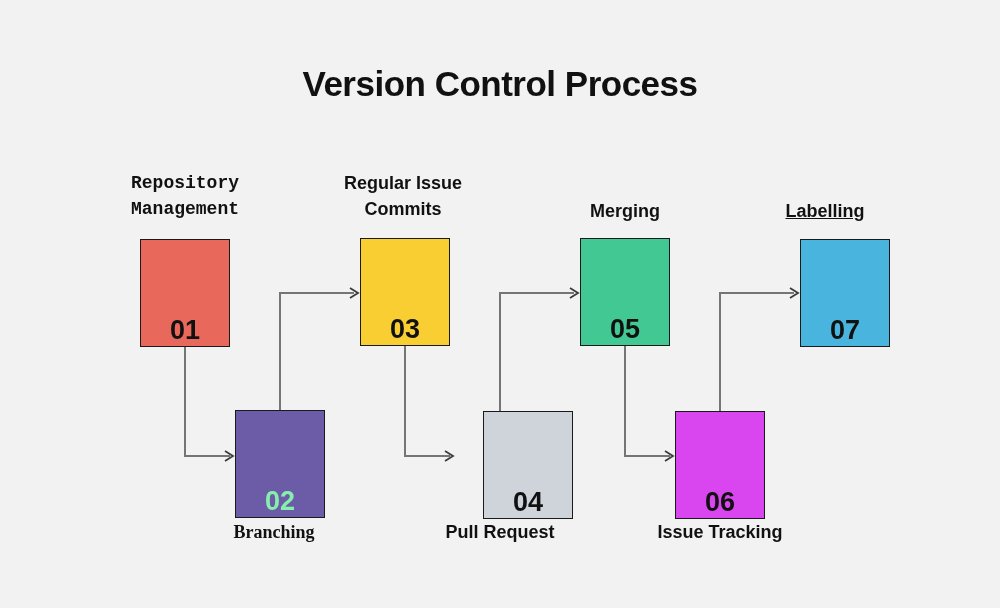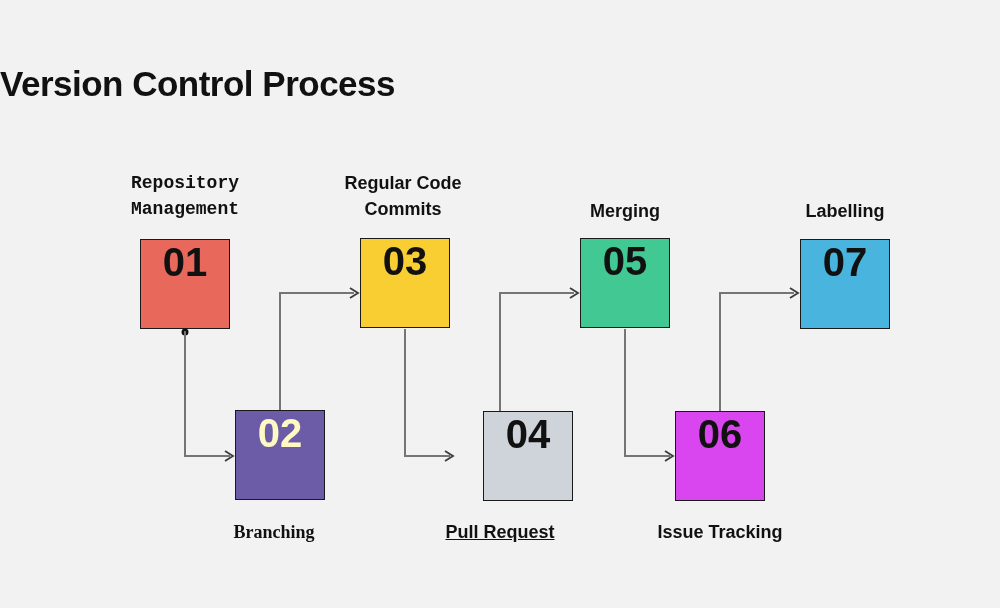--- a/index.html
+++ b/index.html
@@ -1,49 +1,49 @@
 <!DOCTYPE html>
 <html><head>
 <meta charset="utf-8">
 <style>
   html,body{margin:0;padding:0;}
   .canvas{
     position:relative;width:1000px;height:608px;background:#F2F2F2;
     font-family:"Liberation Sans",sans-serif;overflow:hidden;
   }
   .title{
-    position:absolute;left:0;right:0;top:64px;
+    position:absolute;left:0;right:0;top:64px;text-align:center;
     font-size:35px;font-weight:bold;letter-spacing:-0.5px;color:#111;
   }
   .connector-layer{position:absolute;left:0;top:0;width:1000px;height:608px;}
   .conn{fill:none;stroke:#757575;stroke-width:2;}
   .ah{fill:none;stroke:#3c3c3c;stroke-width:1.8;}
   .startdot{fill:#111;}
   .box{
-    position:absolute;width:90px;height:90px;box-sizing:border-box;
-    border:1.5px solid #1a1a1a;display:flex;align-items:flex-start;justify-content:center;
-    font-size:40px;font-weight:bold;color:#111;
+    position:absolute;width:90px;height:108px;box-sizing:border-box;
+    border:1.5px solid #1a1a1a;display:flex;align-items:flex-end;justify-content:center;
+    font-size:27px;font-weight:bold;color:#111;
   }
   .lbl{
     position:absolute;width:170px;text-align:center;
     font-size:18px;font-weight:bold;color:#111;line-height:26px;
   }
   #n1{left:140px;top:239px;}
-  #n2{left:235px;top:410px;color:#fef9c3;}
+  #n2{left:235px;top:410px;color:#86efac;}
   #n3{left:360px;top:238px;}
   #n4{left:455px;top:411px;margin-left:28px;}
   #n5{left:580px;top:238px;}
   #n6{left:675px;top:411px;}
   #n7{left:800px;top:239px;}
   #lbl1{left:100px;top:170px;font-family:Liberation Mono, monospace;}
   #lbl3{left:318px;top:170px;}
   #lbl5{left:540px;top:198px;}
-  #lbl7{left:760px;top:198px;}
+  #lbl7{left:740px;top:198px;text-decoration:underline;}
   #lbl2{left:189px;top:519px;font-family:Liberation Serif, serif;}
-  #lbl4{left:415px;top:519px;text-decoration:underline;}
+  #lbl4{left:415px;top:519px;}
   #lbl6{left:635px;top:519px;}
 </style>
 </head>
 <body>
 
 <div class="canvas">
 
   <div class="title">Version Control Process</div>
 
   <svg class="connector-layer" viewBox="0 0 1000 608" xmlns="http://www.w3.org/2000/svg">
@@ -56,21 +56,21 @@
     <path class="ah" d="M445 451 L453 456 L445 461"></path>
     <path class="conn" d="M500 411 V293 H574"></path>
     <path class="ah" d="M570 288 L578 293 L570 298"></path>
     <path class="conn" d="M625 329 V456 H670"></path>
     <path class="ah" d="M665 451 L673 456 L665 461"></path>
     <path class="conn" d="M720 411 V293 H794"></path>
     <path class="ah" d="M790 288 L798 293 L790 298"></path>
   </svg>
 
   <div class="lbl" id="lbl1">Repository Management</div>
-  <div class="lbl" id="lbl3">Regular Code Commits</div>
+  <div class="lbl" id="lbl3">Regular Issue Commits</div>
   <div class="lbl" id="lbl5">Merging</div>
   <div class="lbl" id="lbl7">Labelling</div>
   <div class="lbl" id="lbl2">Branching</div>
   <div class="lbl" id="lbl4">Pull Request</div>
   <div class="lbl" id="lbl6">Issue Tracking</div>
 
   <div class="box" id="n1" style="background: rgb(232, 105, 91);">
     <span>01</span>
   </div>
   <div class="box" id="n2" style="background: rgb(108, 92, 167);">

